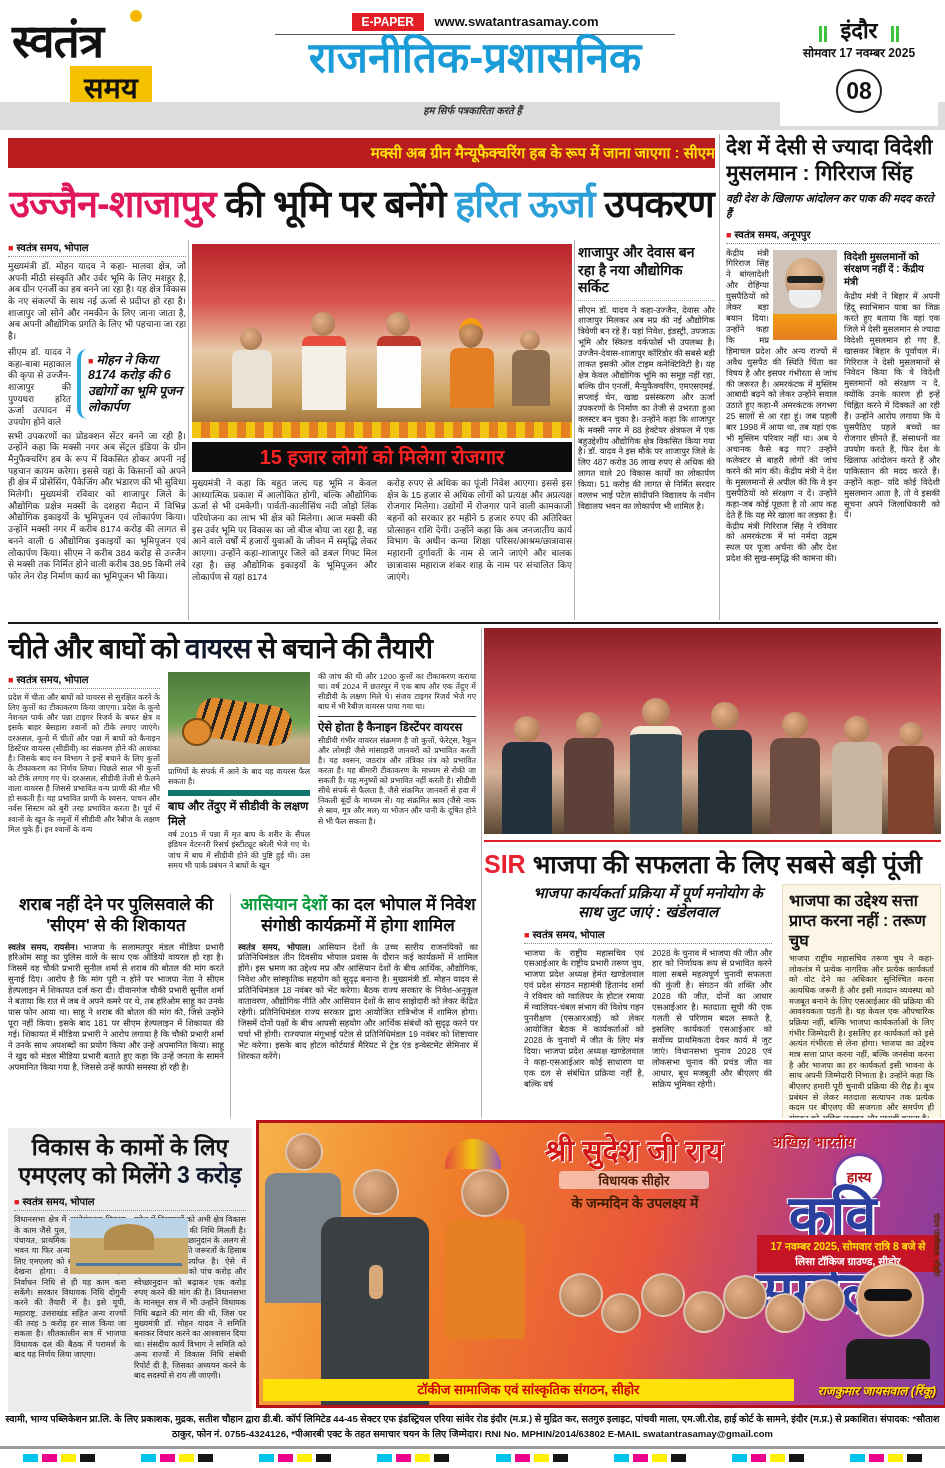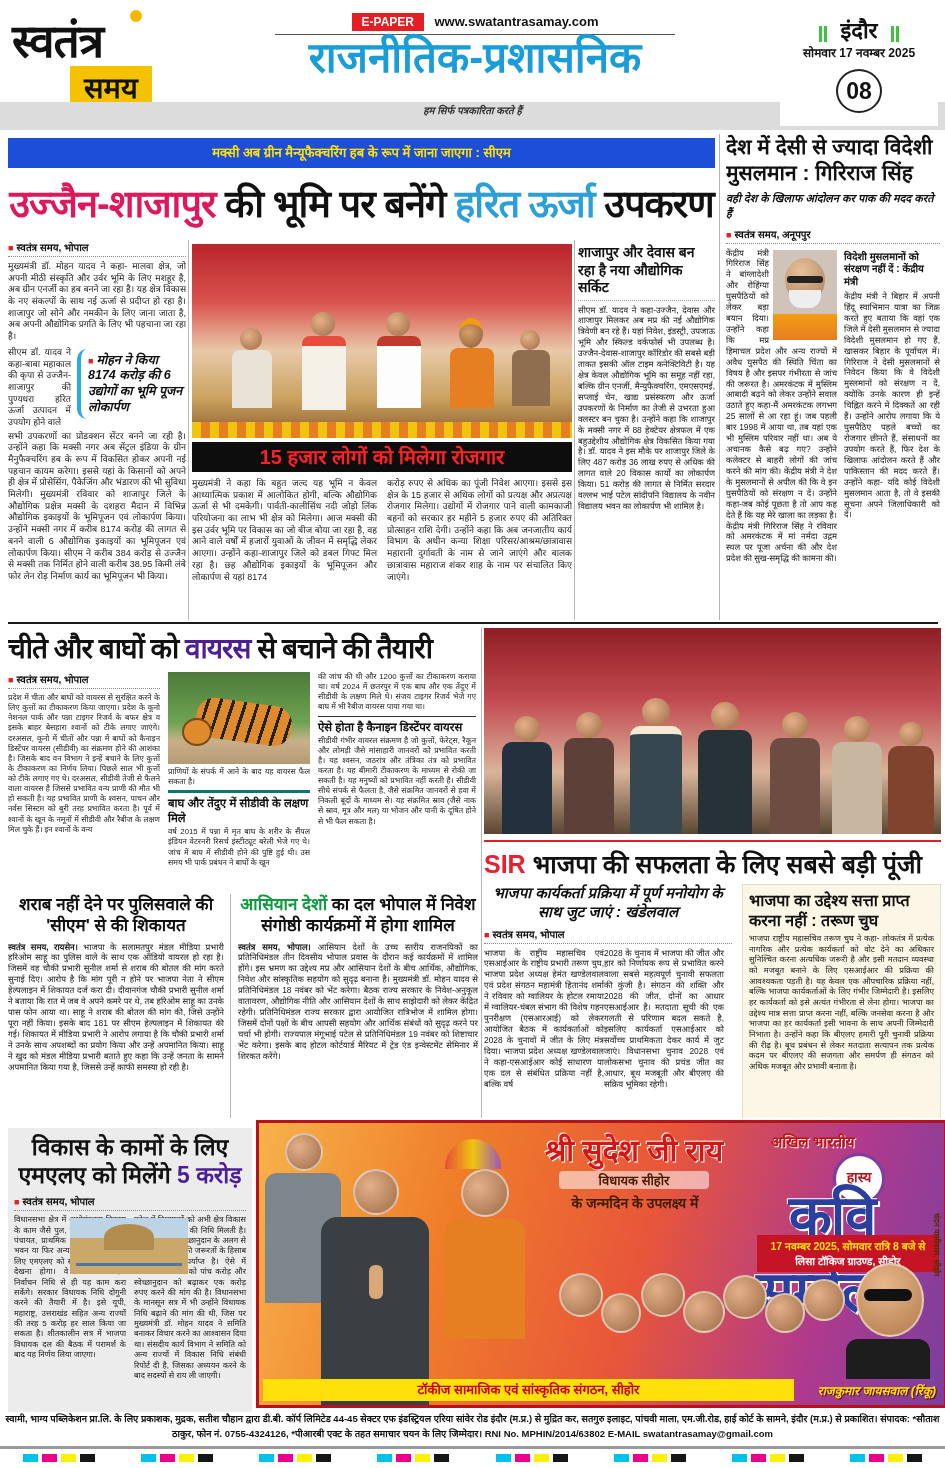--- a/index.html
+++ b/index.html
@@ -18,23 +18,23 @@
   .epaper{background:#e31e24;color:#fff;font-weight:bold;font-size:12px;padding:2px 10px;display:inline-block;}
   .site{font-size:13px;font-weight:bold;margin-left:6px;}
   .section-title{color:#1a9cd8;font-size:42px;font-weight:900;line-height:1;}
   .tagline-band{background:#dcdcdc;height:28px;line-height:18px;text-align:center;font-size:10px;font-style:italic;font-weight:bold;color:#333;}
   .city{font-size:22px;font-weight:900;display:inline-block;margin:0 8px;}
   .gbar{display:inline-block;width:3px;height:16px;background:#3cc43c;margin:0 1px;vertical-align:middle;}
   .datep{font-size:12px;font-weight:bold;}
   .pageno{width:42px;height:40px;border:2px solid #222;border-radius:50%;line-height:40px;text-align:center;
           font-size:23px;font-weight:bold;background:#fff;}
   
-  .kicker{background:#1d4ed8;color:#ffe20a;font-size:13px;font-weight:900;text-align:center;line-height:30px;}
+  .kicker{background:#b91c1c;color:#ffe20a;font-size:15px;font-weight:900;text-align:right;line-height:30px;}
   .mainhead{font-size:38px;font-weight:900;text-align:center;white-space:nowrap;letter-spacing:-1px;}
-  .c-crim{color:#e0175b;} .c-blue{color:#2a9fd8;} .c-mag{color:#4c1d95;} .c-red{color:#e8212e;} .c-green{color:#0a9b3c;}
+  .c-crim{color:#e0175b;} .c-blue{color:#2a9fd8;} .c-mag{color:#0f172a;} .c-red{color:#e8212e;} .c-green{color:#0a9b3c;}
   .pullq{float:right;width:96px;border-left:4px solid #29abe2;border-radius:10px 0 0 10px;
          padding:4px 2px 4px 7px;margin:2px 0 2px 6px;font-size:12.5px;font-weight:800;font-style:italic;line-height:1.25;}
   .capbar{background:#0d0d0d;color:#f22;font-size:20px;font-weight:900;text-align:center;line-height:30px;}
   .subhead2{font-size:10px;font-weight:900;line-height:1.25;margin:3px 0;}
   .secthead{font-size:17px;font-weight:900;text-align:center;line-height:1.25;}
   .italichead{font-style:italic;font-weight:800;font-size:15px;text-align:center;line-height:1.25;}
   
   .ph{overflow:hidden;position:absolute;}
   .person{position:absolute;}
   .head{border-radius:50%;background:radial-gradient(circle at 38% 35%,#e3b089,#9c6b44);}
@@ -189,21 +189,21 @@
       <div style="width:152px;">
         <div class="byline"><span class="bullet">■</span><span>स्वतंत्र समय, भोपाल</span></div>
         <p class="body" style="margin:0;font-size:7.8px;">प्रदेश में चीता और बाघों को वायरस से सुरक्षित करने के लिए कुत्तों का टीकाकरण किया जाएगा। प्रदेश के कूनो नेशनल पार्क और पन्ना टाइगर रिजर्व के बफर क्षेत्र व इसके बाहर बेसहारा श्वानों को टीके लगाए जाएंगे। दरअसल, कूनो में चीतों और पन्ना में बाघों को कैनाइन डिस्टेंपर वायरस (सीडीवी) का संक्रमण होने की आशंका है। जिसके बाद वन विभाग ने इन्हें बचाने के लिए कुत्तों के टीकाकरण का निर्णय लिया। पिछले साल भी कुत्तों को टीके लगाए गए थे। दरअसल, सीडीवी तेजी से फैलने वाला वायरस है जिससे प्रभावित वन्य प्राणी की मौत भी हो सकती है। यह प्रभावित प्राणी के श्वसन, पाचन और नर्वस सिस्टम को बुरी तरह प्रभावित करता है। पूर्व में श्वानों के खून के नमूनों में सीडीवी और रैबीज के लक्षण मिल चुके हैं। इन श्वानों के वन्य</p>
       </div>
       <div style="width:142px;">
         <div class="ph photo-tiger" style="position:relative;width:142px;height:92px;">
           <div class="tigerbody"></div>
           <div class="tigerhead"></div>
         </div>
         <p class="body" style="margin:3px 0;font-size:7.8px;">प्राणियों के संपर्क में आने के बाद यह वायरस फैल सकता है।</p>
-        <div style="font-size:11.5px;font-weight:900;border-top:3px solid #0f766e;padding-top:2px;">बाघ और तेंदुए में सीडीवी के लक्षण मिले</div>
+        <div style="font-size:11.5px;font-weight:900;border-top:6px solid #0f766e;padding-top:2px;">बाघ और तेंदुए में सीडीवी के लक्षण मिले</div>
         <p class="body" style="margin:2px 0 0 0;font-size:7.8px;">वर्ष 2015 में पन्ना में मृत बाघ के शरीर के सैंपल इंडियन वेटरनरी रिसर्च इंस्टीट्यूट बरेली भेजे गए थे। जांच में बाघ में सीडीवी होने की पुष्टि हुई थी। उस समय भी पार्क प्रबंधन ने बाघों के खून</p>
       </div>
       <div style="width:158px;">
         <p class="body" style="margin:0;font-size:7.8px;">की जांच की थी और 1200 कुत्तों का टीकाकरण कराया था। वर्ष 2024 में छतरपुर में एक बाघ और एक तेंदुए में सीडीवी के लक्षण मिले थे। संजय टाइगर रिजर्व भेजे गए बाघ में भी रैबीज वायरस पाया गया था।</p>
         <div style="font-size:11.5px;font-weight:900;border-top:1px solid #333;margin-top:3px;padding-top:2px;">ऐसे होता है कैनाइन डिस्टेंपर वायरस</div>
         <p class="body" style="margin:2px 0 0 0;font-size:7.8px;">सीडीवी गंभीर वायरल संक्रमण है जो कुत्तों, फेरेट्स, रैकून और लोमड़ी जैसे मांसाहारी जानवरों को प्रभावित करती है। यह श्वसन, जठरांत्र और तंत्रिका तंत्र को प्रभावित करता है। यह बीमारी टीकाकरण के माध्यम से रोकी जा सकती है। यह मनुष्यों को प्रभावित नहीं करती है। सीडीवी सीधे संपर्क से फैलता है, जैसे संक्रमित जानवरों से हवा में निकली बूंदों के माध्यम से। यह संक्रमित स्राव (जैसे नाक से स्राव, मूत्र और मल) या भोजन और पानी के दूषित होने से भी फैल सकता है।</p>
       </div>
     </div>
   </div>
 
@@ -235,25 +235,25 @@
     <div class="person" style="left:404px;bottom:0;">
         <div class="head" style="width:24px;height:24px;margin-left:11px;"></div>
         <div style="width:46px;height:88px;background:#80442e;border-radius:10px 10px 0 0;"></div>
       </div>
   </div>
 
   <div class="abs" style="left:484px;top:840px;width:457px;height:272px;border-top:2px solid #e31e24;padding-top:4px;overflow:hidden;">
     <div style="font-size:25px;font-weight:900;white-space:nowrap;">
       <span class="c-red">SIR</span><span> भाजपा की सफलता के लिए सबसे बड़ी पूंजी</span>
     </div>
-    <div style="display:flex;gap:10px;margin-top:4px;">
+    <div style="display:flex;gap:10px;margin-top:4px;margin-left:40px;">
       <div style="width:248px;">
         <div class="italichead">भाजपा कार्यकर्ता प्रक्रिया में पूर्ण मनोयोग के साथ जुट जाएं : खंडेलवाल</div>
         <div class="byline" style="margin-top:5px;"><span class="bullet">■</span><span>स्वतंत्र समय, भोपाल</span></div>
-        <div style="display:flex;">
+        <div style="display:flex;gap:8px;">
           <p class="body" style="margin:0;width:120px;font-size:8.4px;">भाजपा के राष्ट्रीय महासचिव एवं एसआईआर के राष्ट्रीय प्रभारी तरूण चुघ, भाजपा प्रदेश अध्यक्ष हेमंत खण्डेलवाल एवं प्रदेश संगठन महामंत्री हितानंद शर्मा ने रविवार को ग्वालियर के होटल रमाया में ग्वालियर-चंबल संभाग की विशेष गहन पुनरीक्षण (एसआरआई) को लेकर आयोजित बैठक में कार्यकर्ताओं को 2028 के चुनावों में जीत के लिए मंत्र दिया। भाजपा प्रदेश अध्यक्ष खण्डेलवाल ने कहा-एसआईआर कोई साधारण या एक दल से संबंधित प्रक्रिया नहीं है, बल्कि वर्ष</p>
           <p class="body" style="margin:0;width:120px;font-size:8.4px;">2028 के चुनाव में भाजपा की जीत और हार को निर्णायक रूप से प्रभावित करने वाला सबसे महत्वपूर्ण चुनावी सफलता की कुंजी है। संगठन की शक्ति और 2028 की जीत, दोनों का आधार एसआईआर है। मतदाता सूची की एक गलती से परिणाम बदल सकते है, इसलिए कार्यकर्ता एसआईआर को सर्वोच्च प्राथमिकता देकर कार्य में जुट जाएं। विधानसभा चुनाव 2028 एवं लोकसभा चुनाव की प्रचंड जीत का आधार, बूथ मजबूती और बीएलए की सक्रिय भूमिका रहेगी।</p>
         </div>
       </div>
       <div class="box-cream" style="width:185px;height:232px;overflow:hidden;">
         <div style="font-size:16px;font-weight:900;line-height:1.25;margin-bottom:3px;">भाजपा का उद्देश्य सत्ता प्राप्त करना नहीं : तरूण चुघ</div>
         <p class="body" style="margin:0;font-size:8.2px;">भाजपा राष्ट्रीय महासचिव तरूण चुघ ने कहा- लोकतंत्र में प्रत्येक नागरिक और प्रत्येक कार्यकर्ता को वोट देने का अधिकार सुनिश्चित करना अत्यधिक जरूरी है और इसी मतदान व्यवस्था को मजबूत बनाने के लिए एसआईआर की प्रक्रिया की आवश्यकता पड़ती है। यह केवल एक औपचारिक प्रक्रिया नहीं, बल्कि भाजपा कार्यकर्ताओं के लिए गंभीर जिम्मेदारी है। इसलिए हर कार्यकर्ता को इसे अत्यंत गंभीरता से लेना होगा। भाजपा का उद्देश्य मात्र सत्ता प्राप्त करना नहीं, बल्कि जनसेवा करना है और भाजपा का हर कार्यकर्ता इसी भावना के साथ अपनी जिम्मेदारी निभाता है। उन्होंने कहा कि बीएलए हमारी पूरी चुनावी प्रक्रिया की रीढ़ है। बूथ प्रबंधन से लेकर मतदाता सत्यापन तक प्रत्येक कदम पर बीएलए की सजगता और समर्पण ही संगठन को अधिक मजबूत और प्रभावी बनाता है।</p>
       </div>
     </div>
   </div>
@@ -267,21 +267,21 @@
   <div class="abs" style="left:238px;top:894px;width:240px;height:228px;overflow:hidden;">
     <div class="secthead">
       <span class="c-green">आसियान देशों</span><span> का दल भोपाल में निवेश संगोष्ठी कार्यक्रमों में होगा शामिल</span>
     </div>
     <p class="body" style="margin:5px 0 0 0;font-size:8.4px;"><b>स्वतंत्र समय, भोपाल।</b> <span>आसियान देशों के उच्च स्तरीय राजनयिकों का प्रतिनिधिमंडल तीन दिवसीय भोपाल प्रवास के दौरान कई कार्यक्रमों में शामिल होंगे। इस भ्रमण का उद्देश्य मप्र और आसियान देशों के बीच आर्थिक, औद्योगिक, निवेश और सांस्कृतिक सहयोग को सुदृढ़ बनाना है। मुख्यमंत्री डॉ. मोहन यादव से प्रतिनिधिमंडल 18 नवंबर को भेंट करेगा। बैठक राज्य सरकार के निवेश-अनुकूल वातावरण, औद्योगिक नीति और आसियान देशों के साथ साझेदारी को लेकर केंद्रित रहेगी। प्रतिनिधिमंडल राज्य सरकार द्वारा आयोजित रात्रिभोज में शामिल होगा। जिसमें दोनों पक्षों के बीच आपसी सहयोग और आर्थिक संबंधों को सुदृढ़ करने पर चर्चा भी होगी। राज्यपाल मंगूभाई पटेल से प्रतिनिधिमंडल 19 नवंबर को शिष्टाचार भेंट करेगा। इसके बाद होटल कोर्टयार्ड मैरियट में ट्रेड एंड इन्वेस्टमेंट सेमिनार में शिरकत करेंगे।</span></p>
   </div>
   <div class="abs vrule" style="left:481px;top:628px;height:490px;"></div>
 
   <div class="abs graybox" style="left:8px;top:1128px;width:244px;height:284px;padding:6px;box-sizing:border-box;overflow:hidden;">
     <div style="font-size:23px;font-weight:900;text-align:center;line-height:1.2;">
-      <span>विकास के कामों के लिए एमएलए को मिलेंगे </span><span class="c-mag">5 करोड़</span>
+      <span>विकास के कामों के लिए एमएलए को मिलेंगे </span><span class="c-mag">3 करोड़</span>
     </div>
     <div class="byline" style="margin-top:5px;"><span class="bullet">■</span><span>स्वतंत्र समय, भोपाल</span></div>
     <div style="display:flex;gap:8px;">
       <p class="body" style="margin:0;width:112px;font-size:8px;">विधानसभा क्षेत्र में अधोसंरचना विकास के काम जैसे पुल, पुलिया, आंगनवाड़ी, पंचायत, प्राथमिक स्वास्थ्य केंद्र, स्कूल भवन या फिर अन्य छोटे-मोटे कामों के लिए एमएलए को सरकार का मुंह नहीं देखना होगा। वे विधानसभा क्षेत्र निर्वाचन निधि से ही यह काम करा सकेंगे। सरकार विधायक निधि दोगुनी करने की तैयारी में है। इसे यूपी, महाराष्ट्र, उत्तराखंड सहित अन्य राज्यों की तरह 5 करोड़ हर साल किया जा सकता है। शीतकालीन सत्र में भाजपा विधायक दल की बैठक में परामर्श के बाद यह निर्णय लिया जाएगा।</p>
       <p class="body" style="margin:0;width:112px;font-size:8px;">प्रदेश में विधायकों को अभी क्षेत्र विकास के लिए ढाई करोड़ की निधि मिलती है। 75 लाख रुपए स्वेच्छानुदान के अलग से दिए जाते हैं। क्षेत्र की जरूरतों के हिसाब से यह राशि अपर्याप्त है। ऐसे में विधायकों ने निधि को पांच करोड़ और स्वेच्छानुदान को बढ़ाकर एक करोड़ रुपए करने की मांग की है। विधानसभा के मानसून सत्र में भी उन्होंने विधायक निधि बढ़ाने की मांग की थी, जिस पर मुख्यमंत्री डॉ. मोहन यादव ने समिति बनाकर विचार करने का आश्वासन दिया था। संसदीय कार्य विभाग ने समिति को अन्य राज्यों में विकास निधि संबंधी रिपोर्ट दी है, जिसका अध्ययन करने के बाद सदस्यों से राय ली जाएगी।</p>
     </div>
   </div>
   <div class="abs ph photo-building" style="left:70px;top:1218px;width:118px;height:56px;">
     <div class="dome"></div>
     <div style="position:absolute;left:6px;bottom:8px;width:106px;height:3px;background:#4a78a8;"></div>

